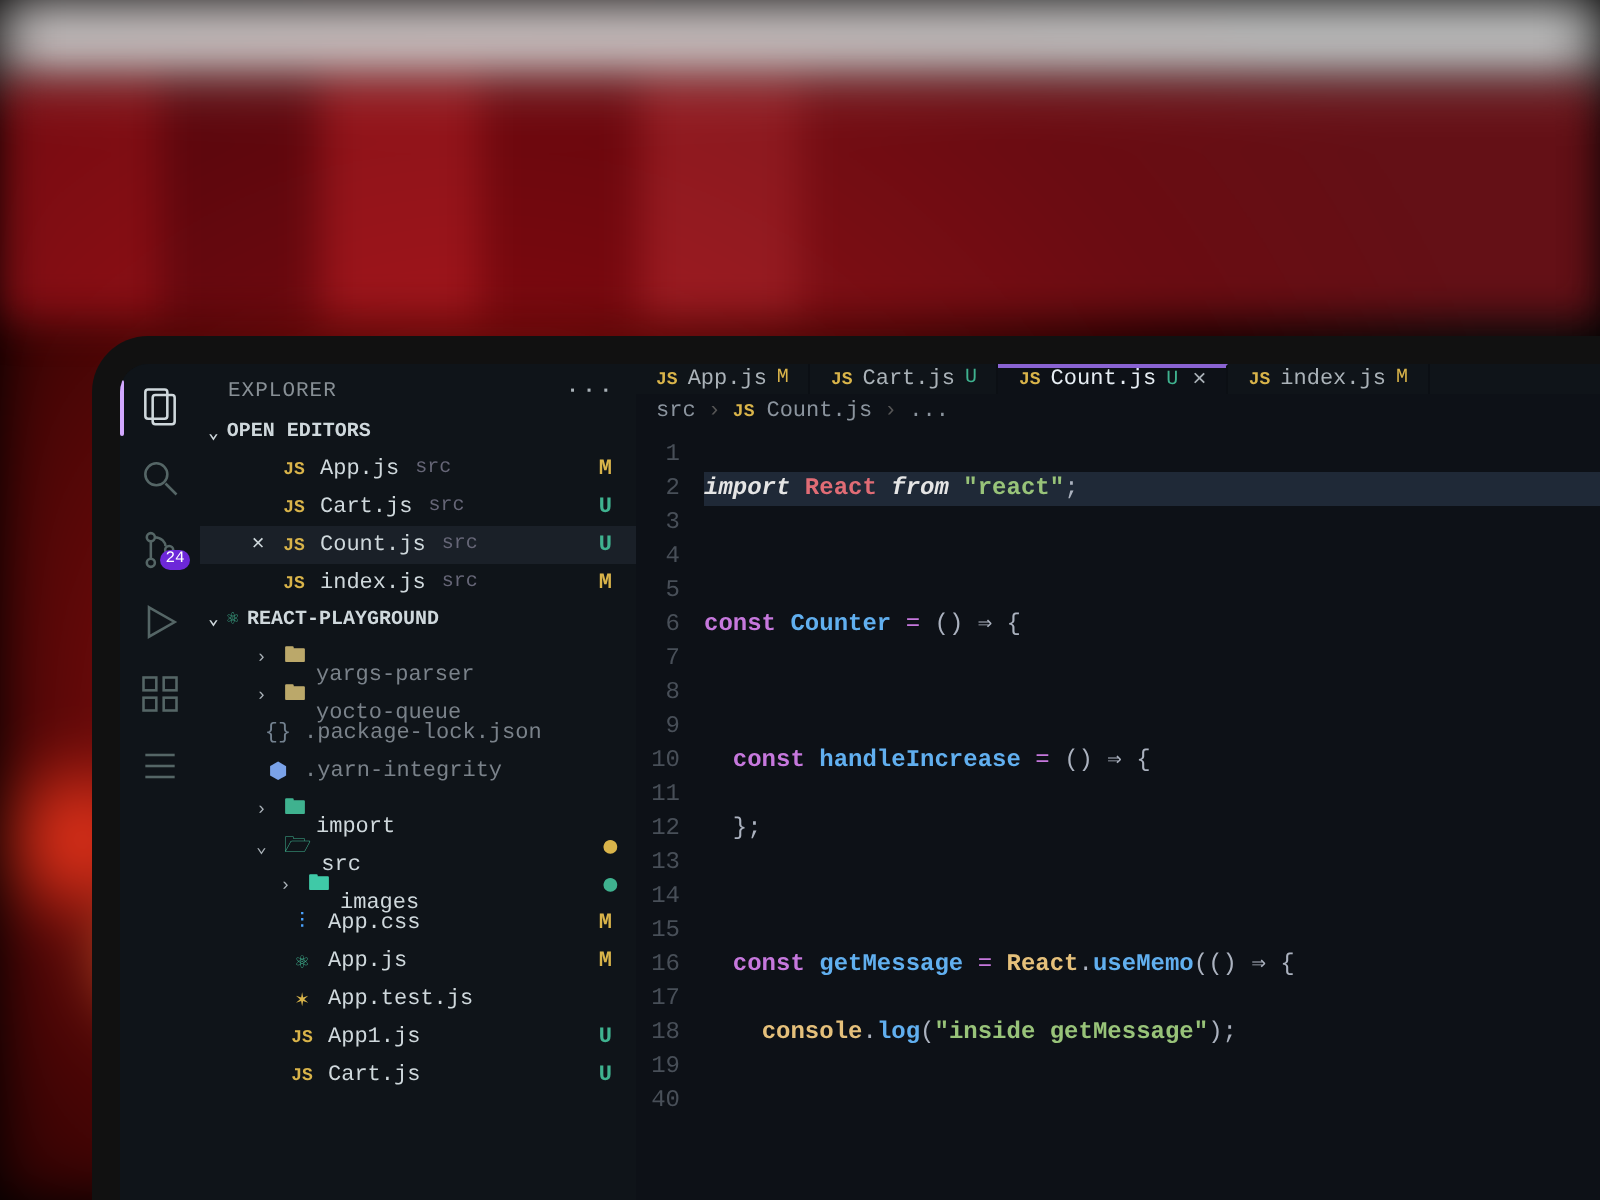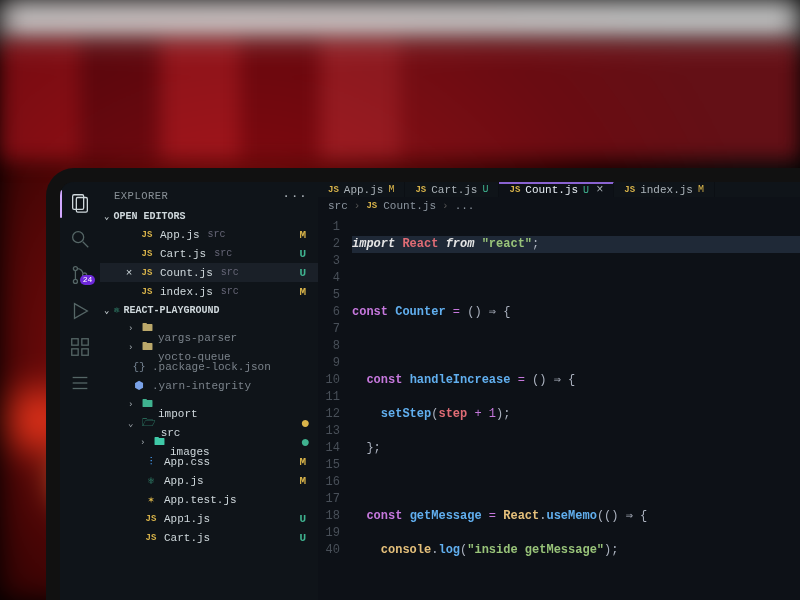--- a/index.html
+++ b/index.html
@@ -351,21 +351,20 @@
             <div>18</div>
             <div>19</div>
             <div>40</div>
         </div>
         <div class="lines">
 <div class="ln1"><span class="kw">import</span> <span class="var">React</span> <span class="kw">from</span> <span class="str">"react"</span><span class="pun">;</span></div>
 <div></div>
 <div><span class="kw2">const</span> <span class="fn">Counter</span> <span class="op">=</span> <span class="pun">() ⇒ {</span></div>
 <div></div>
 <div>  <span class="kw2">const</span> <span class="fn">handleIncrease</span> <span class="op">=</span> <span class="pun">() ⇒ {</span></div>
-<div>    <span class="fn">setStep</span><span class="pun">(</span><span class="var">step</span><span class="op"> + 1</span><span class="pun">);</span></div>
 <div>  <span class="pun">};</span></div>
 <div></div>
 <div>  <span class="kw2">const</span> <span class="fn">getMessage</span> <span class="op">=</span> <span class="cls">React</span><span class="pun">.</span><span class="fn">useMemo</span><span class="pun">(</span><span class="pun">() ⇒ {</span></div>
 <div>    <span class="cls">console</span><span class="pun">.</span><span class="fn">log</span><span class="pun">(</span><span class="str">"inside getMessage"</span><span class="pun">);</span></div>
 
 
 
 
 
 

